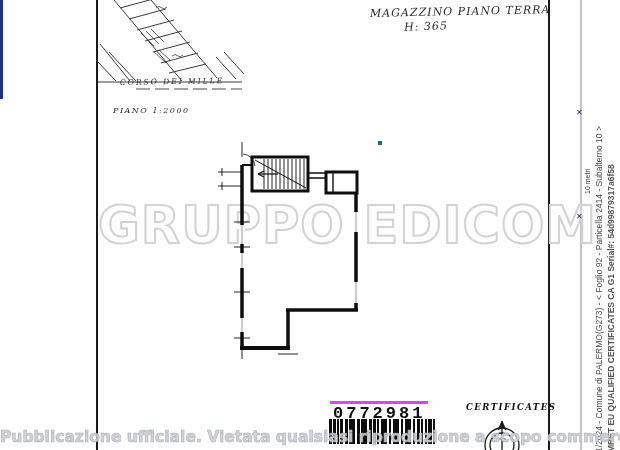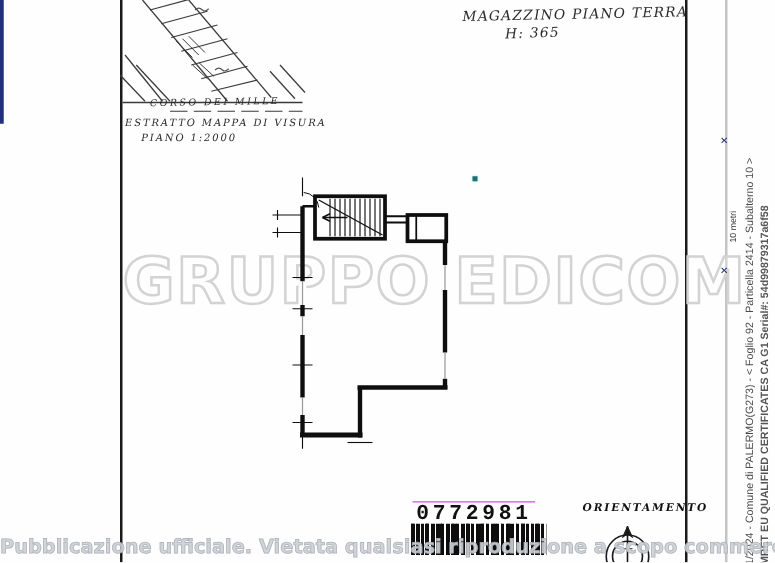--- a/index.html
+++ b/index.html
@@ -29,21 +29,21 @@
     pointer-events:none;
   }
   .wm-text{
     font-family:"DejaVu Sans",sans-serif;font-weight:700;font-size:51px;line-height:1;
     letter-spacing:1px;color:rgba(255,255,255,0.25);
     -webkit-text-stroke:2px #d3d3d3;white-space:nowrap;
   }
   
   .bc-number{
     left:330px;top:401px;font-family:"Liberation Mono",monospace;font-weight:700;
-    font-size:17px;letter-spacing:3px;color:#111;border-top:1px solid #d946ef;
+    font-size:17px;letter-spacing:3px;color:#111;border-top:3px solid #d946ef;
     padding:0 3px;
   }
   .bc-stripes{
     left:329px;top:419px;width:108px;height:25px;background:
       repeating-linear-gradient(90deg,#0d0d0d 0 2px,rgba(255,255,255,0) 2px 4px),
       repeating-linear-gradient(90deg,#0d0d0d 0 1px,rgba(255,255,255,0) 1px 6px),
       repeating-linear-gradient(90deg,#0d0d0d 0 3px,rgba(255,255,255,0) 3px 11px);
   }
   
   .orient-label{
@@ -106,21 +106,20 @@
 
       <path d="M2,82 L146,82" stroke-width="1.2"></path>
       <path d="M40,89 L146,89" stroke-dasharray="14 5" stroke-width="0.9"></path>
 
       <path d="M60,8 q3,-3 6,0 q2,2 5,-1" stroke="#555" stroke-width="0.9"></path>
       <path d="M76,56 q3,-3 6,0 q2,2 5,-1" stroke="#555" stroke-width="0.9"></path>
     </g>
   </svg>
 
   <div class="abs hand street-hand">CORSO DEI MILLE</div>
-  <div class="abs hand caption1-hand">ESTRATTO MAPPA DI VISURA</div>
   <div class="abs hand caption2-hand">PIANO 1:2000</div>
 
   <div class="abs hand title-hand1">MAGAZZINO PIANO TERRA</div>
   <div class="abs hand title-hand2">H: 365</div>
 
   <div class="abs watermark">
     <svg width="60" height="52" viewBox="0 0 60 52">
       <g fill="none" stroke="#d3d3d3" stroke-width="4">
         <rect x="3" y="3" width="54" height="46" rx="9"></rect>
         <path d="M16,16 h26 a3,3 0 0 1 0,7 h-22 a3,3 0 0 0 0,7 h22 a3,3 0 0 1 0,7 h-26" stroke-width="3.5"></path>
@@ -174,21 +173,21 @@
       <rect x="153" y="154" width="6" height="21" fill="#fefefe"></rect>
       <path d="M156,154 L156,175" stroke="#9a9a9a" stroke-width="1"></path>
     </g>
   </svg>
 
   <div class="abs teal-dot"></div>
 
   <div class="abs bc-number">0772981</div>
   <div class="abs bc-stripes"></div>
 
-  <div class="abs orient-label">ORIENTAMENTO</div>
+  <div class="abs orient-label">CERTIFICATES</div>
   <svg class="abs" style="left:478px;top:413px;" width="48" height="37" viewBox="0 0 48 37">
     <g stroke="#1a1a1a" fill="none" stroke-width="1.3">
       <circle cx="24" cy="32" r="17"></circle>
       <circle cx="24" cy="32" r="12"></circle>
       <path d="M24,8 L24,37"></path>
       <path d="M24,8 l-4,9 l4,-3 l4,3 z" fill="#1a1a1a" stroke-width="0.8"></path>
       <path d="M20,26 L28,26" stroke-width="0.8"></path>
     </g>
   </svg>
 

